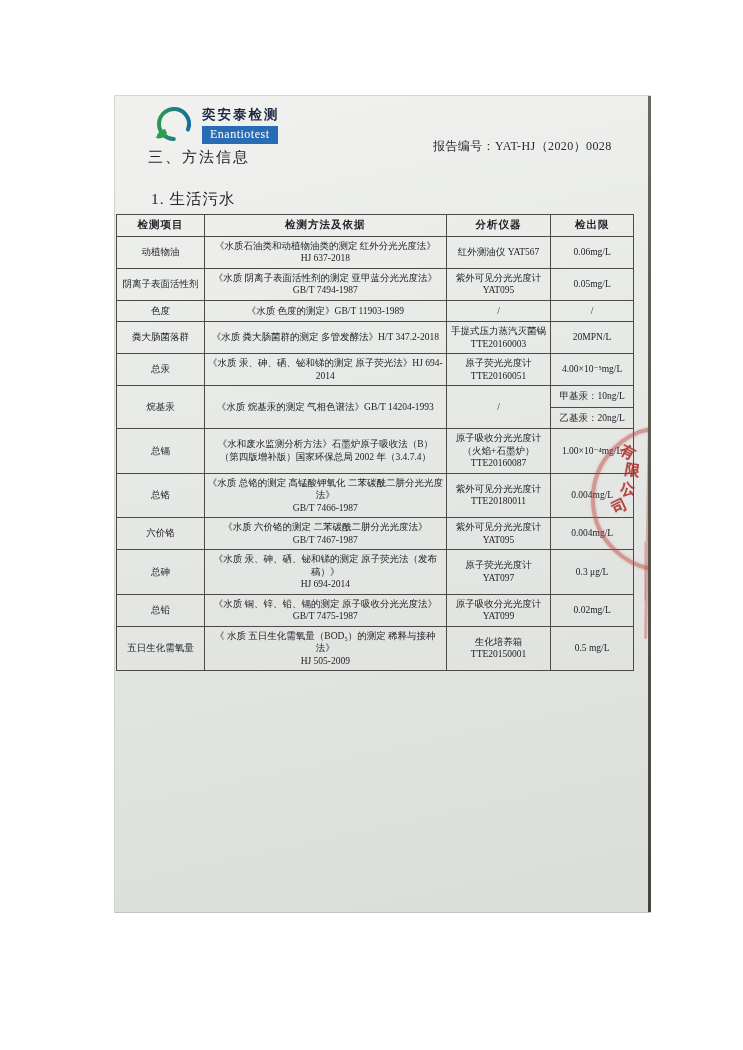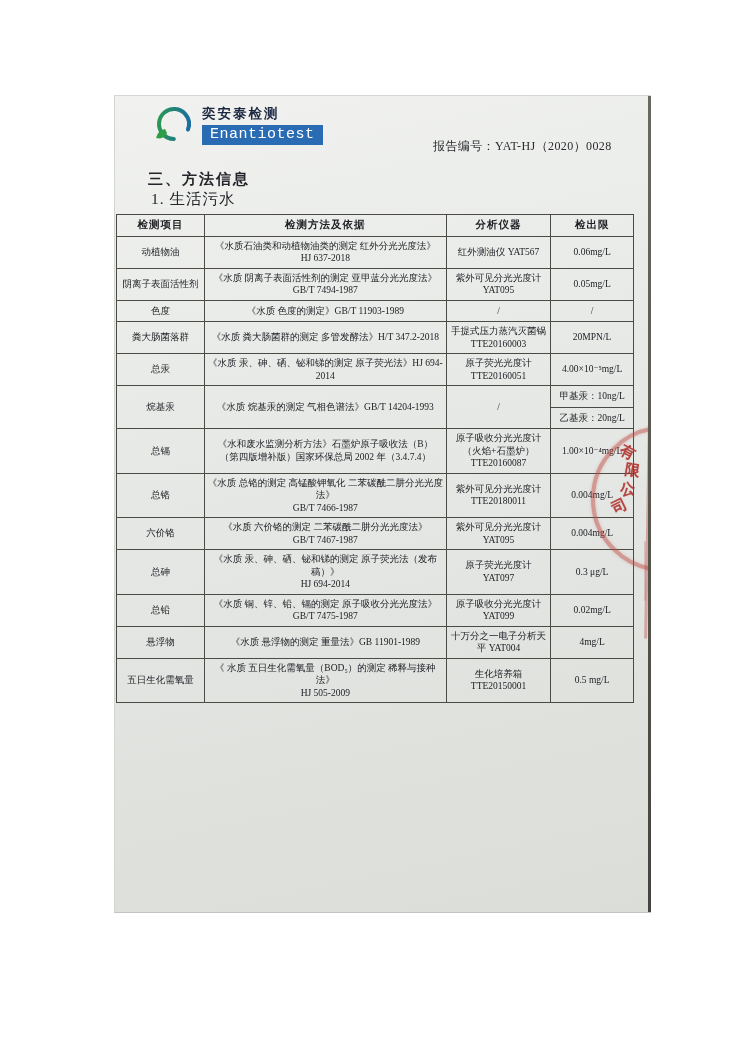--- a/index.html
+++ b/index.html
@@ -16,24 +16,24 @@
          border-top:1px solid #d6d8d3;border-left:1px solid #d3d5d0;border-bottom:1px solid #c2c4bf;}
   .paper::after{content:"";position:absolute;top:0;bottom:0;right:0;width:3px;
          background:linear-gradient(180deg,#6b685f,#55524a 60%,#464440);}
 
   
   .logo{position:absolute;left:38px;top:6px;display:flex;align-items:center;gap:7px;}
   .logo svg{display:block;}
   .logo-cn{font-size:13.5px;font-weight:700;letter-spacing:2px;color:#1c2742;
            font-family:"Liberation Sans","DejaVu Sans",sans-serif;}
   .logo-en{display:inline-block;margin-top:2px;background:var(--badge_blue);color:#fff;
-           font-size:15px;padding:1px 8px 2px 8px;letter-spacing:.5px;font-family:Liberation Mono, monospace;}
+           font-size:12px;padding:1px 8px 2px 8px;letter-spacing:.5px;}
   .report-no{position:absolute;left:318px;top:42px;font-size:12px;letter-spacing:.4px;color:#2a2a30;}
 
-  .section-title{position:absolute;left:33px;top:74px;font-size:15px;font-weight:700;letter-spacing:2px;}
+  .section-title{position:absolute;left:33px;top:52px;font-size:15px;font-weight:400;letter-spacing:2px;}
   .subsection-title{position:absolute;left:36px;top:93px;font-size:15.5px;letter-spacing:1px;}
 
   
   .table-wrap{position:absolute;left:1px;top:118px;width:518px;}
   table{width:100%;border-collapse:collapse;table-layout:fixed;}
   th,td{border:1px solid var(--border_dark);text-align:center;vertical-align:middle;
         font-size:9.5px;line-height:12.5px;color:#212127;}
   table{border:1.5px solid #3c3b36;}
   th{font-size:10.5px;font-weight:700;padding:4px 2px;letter-spacing:1px;}
   td{padding:3px 2px;}
@@ -240,33 +240,20 @@
               </td>
             <td>
                 <div class="i1">原子吸收分光光度计</div>
                 <div class="i2">YAT099</div>
               </td>
             <td class="limit">
                 <div class="lim-a">0.02mg/L</div>
               </td>
           </tr>
             <tr>
-            <td>悬浮物</td>
-            <td>
-                <div class="m1">《水质 悬浮物的测定 重量法》GB 11901-1989</div>
-              </td>
-            <td>
-                <div class="i1">十万分之一电子分析天</div>
-                <div class="i2">平 YAT004</div>
-              </td>
-            <td class="limit">
-                <div class="lim-a">4mg/L</div>
-              </td>
-          </tr>
-            <tr>
             <td>五日生化需氧量</td>
             <td>
                 <div class="m1">《 水质 五日生化需氧量（BOD₅）的测定 稀释与接种法》</div>
                 <div class="m2">HJ 505-2009</div>
               </td>
             <td>
                 <div class="i1">生化培养箱</div>
                 <div class="i2">TTE20150001</div>
               </td>
             <td class="limit">

